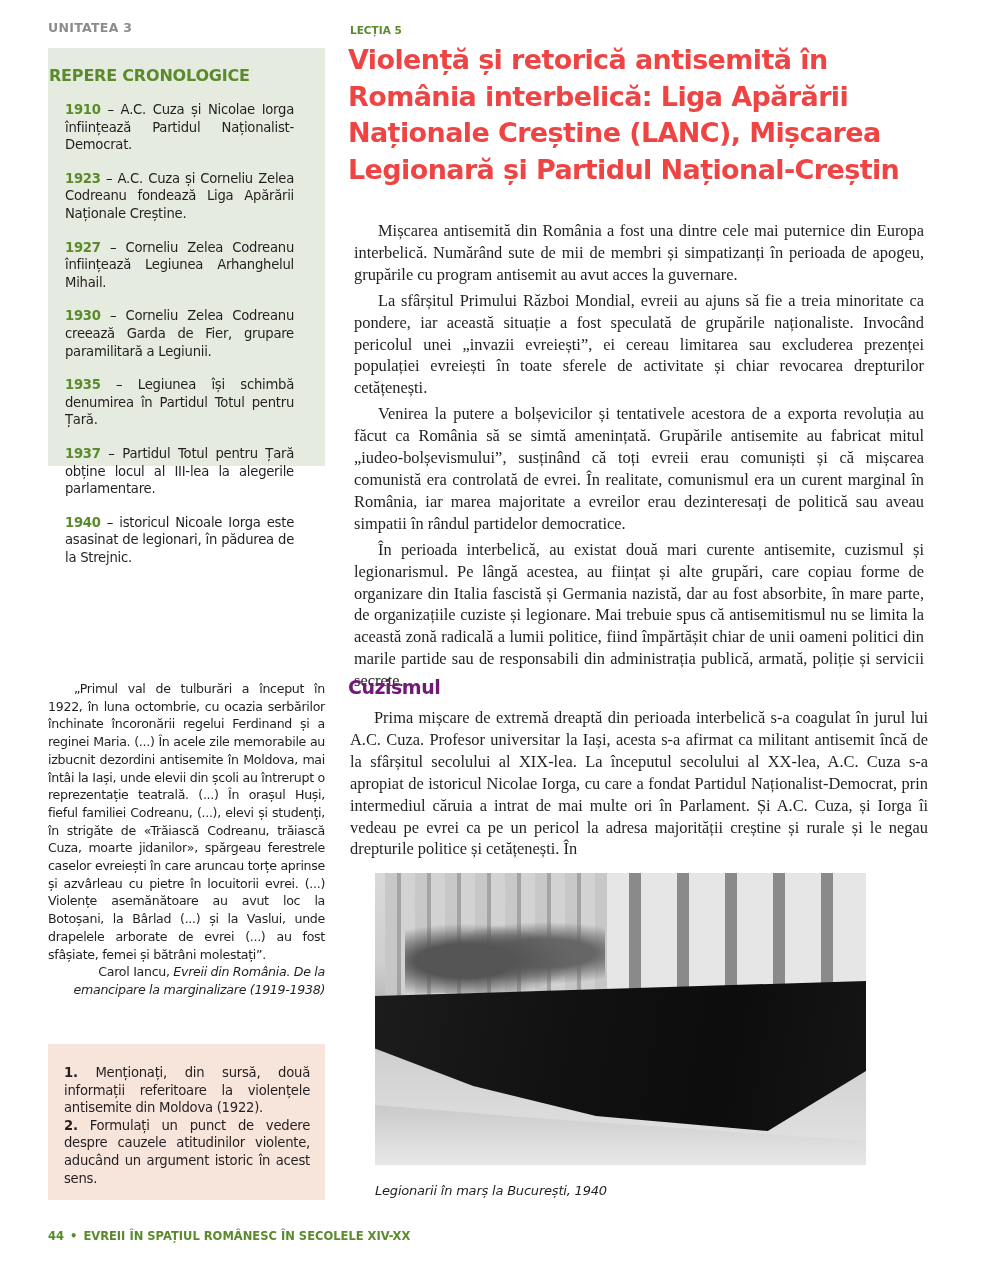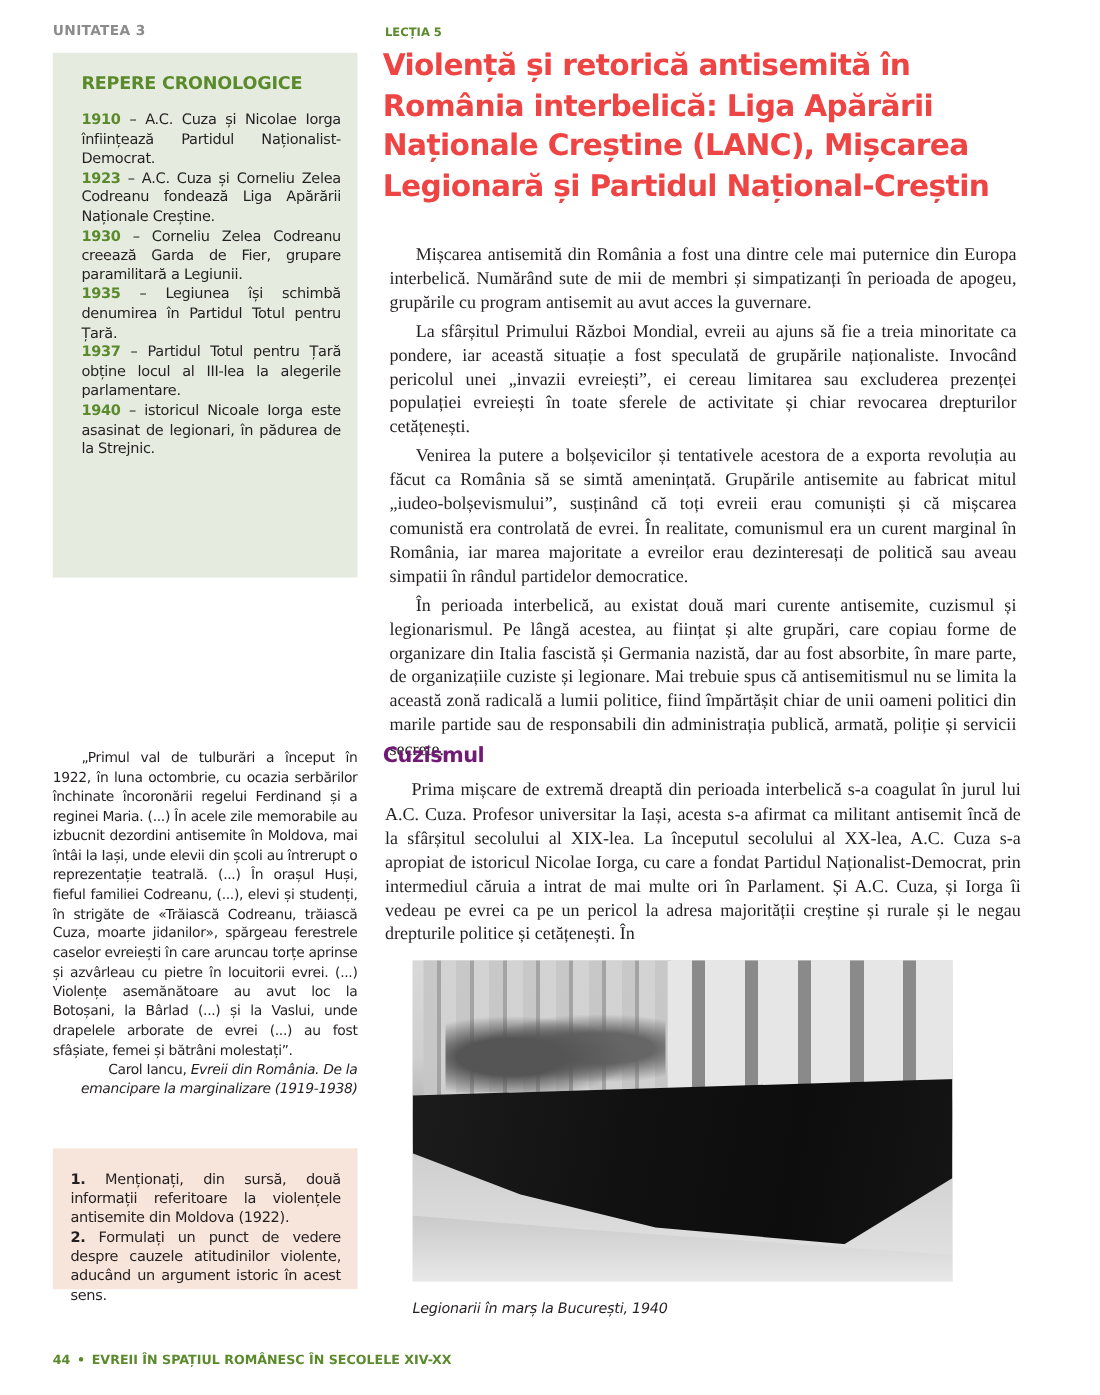--- a/index.html
+++ b/index.html
@@ -8,46 +8,46 @@
     color: #231f20; overflow: hidden;
   }
 
   .unit-label {
     position: absolute; left: 48px; top: 20px;
     font-family: "DejaVu Sans", sans-serif; font-weight: bold;
     font-size: 12.5px; color: #8c8c8c; letter-spacing: 0.3px;
   }
 
   .chrono-box {
-    position: absolute; left: 48px; top: 48px; width: 277px; height: 477px;
-    background: #e6ebe0; box-sizing: border-box; padding: 18px 15px 0 26px;
+    position: absolute; left: 48px; top: 48px; width: 277px; height: 418px;
+    background: #e6ebe0; box-sizing: border-box; padding: 18px 15px 0 1px;
   }
   .chrono-title {
     font-family: "DejaVu Sans", sans-serif; font-weight: bold;
     font-size: 16px; color: #5a8a2c; margin: 0 0 16px 0; letter-spacing: -0.2px;
   }
   .chrono-item {
     font-family: "DejaVu Sans", sans-serif; font-size: 13.2px; line-height: 17.6px;
-    text-align: justify; margin: 0; letter-spacing: -0.25px;
+    text-align: justify; margin: 16px; letter-spacing: -0.25px;
   }
   .chrono-year { font-weight: bold; color: #5a8a2c; }
 
   .source-quote {
     position: absolute; left: 48px; top: 680px; width: 277px;
     font-family: "DejaVu Sans", sans-serif; font-size: 12.6px; line-height: 17.7px;
     text-align: justify; letter-spacing: -0.3px;
   }
   .source-quote p { margin: 0; text-indent: 26px; }
   .source-cite {
     text-align: right; margin: 0; font-size: 12.6px; line-height: 17.7px;
   }
   .source-cite em { font-style: italic; }
 
   .question-box {
-    position: absolute; left: 48px; top: 1044px; width: 277px; height: 128px;
+    position: absolute; left: 48px; top: 1044px; width: 277px; height: 156px;
     background: #f7e4da; box-sizing: border-box; padding: 20px 15px 0 16px;
   }
   .question {
     font-family: "DejaVu Sans", sans-serif; font-size: 13.2px; line-height: 17.6px;
     text-align: justify; margin: 0; letter-spacing: -0.25px;
   }
   .question b { font-weight: bold; }
 
   .lesson-label {
     position: absolute; left: 350px; top: 24px;
@@ -125,20 +125,21 @@
 </style>
 </head>
 <body>
 
 <div class="unit-label">UNITATEA 3</div>
 
 <aside class="chrono-box">
   <h3 class="chrono-title">REPERE CRONOLOGICE</h3>
   <p class="chrono-item"><span class="chrono-year">1910</span><span> – A.C. Cuza și Nicolae Iorga înființează Partidul Naționalist-Democrat.</span></p>
   <p class="chrono-item"><span class="chrono-year">1923</span><span> – A.C. Cuza și Corneliu Zelea Codreanu fondează Liga Apărării Naționale Creștine.</span></p>
+  <p class="chrono-item"><span class="chrono-year">1927</span><span> – Corneliu Zelea Codreanu înființează Legiunea Arhanghelul Mihail.</span></p>
   <p class="chrono-item"><span class="chrono-year">1930</span><span> – Corneliu Zelea Codreanu creează Garda de Fier, grupare paramilitară a Legiunii.</span></p>
   <p class="chrono-item"><span class="chrono-year">1935</span><span> – Legiunea își schimbă denumirea în Partidul Totul pentru Țară.</span></p>
   <p class="chrono-item"><span class="chrono-year">1937</span><span> – Partidul Totul pentru Țară obține locul al III-lea la alegerile parlamentare.</span></p>
   <p class="chrono-item"><span class="chrono-year">1940</span><span> – istoricul Nicoale Iorga este asasinat de legionari, în pădurea de la Strejnic.</span></p>
 </aside>
 
 <div class="lesson-label">LECȚIA 5</div>
 <h1 class="lesson-title">Violență și retorică antisemită în România interbelică: Liga Apărării Naționale Creștine (LANC), Mișcarea Legionară și Partidul Național-Creștin</h1>
 
 <section class="main-text">

